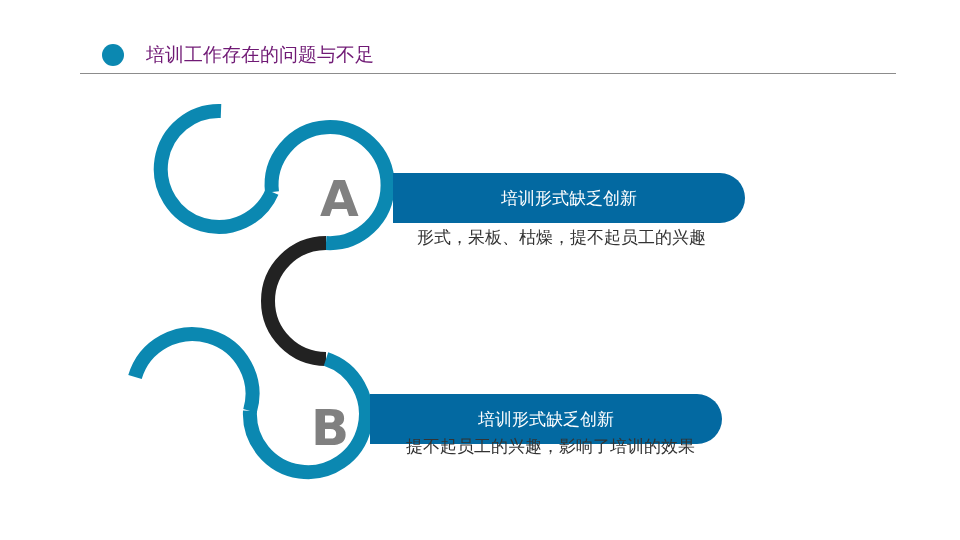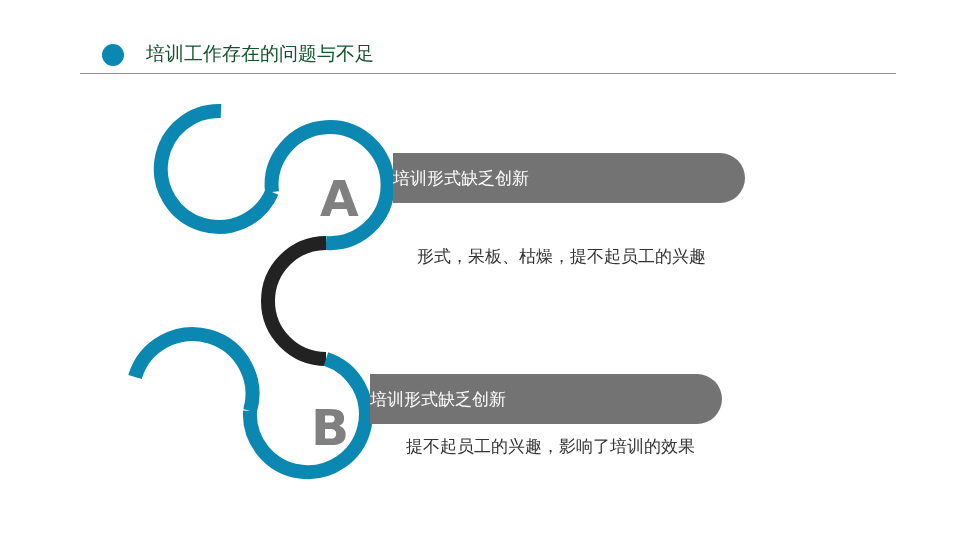--- a/index.html
+++ b/index.html
@@ -1,21 +1,21 @@
 <!DOCTYPE html>
 <html><head>
 <meta charset="utf-8">
 <style>
   html,body{margin:0;padding:0;}
   body{width:960px;height:540px;background:#ffffff;position:relative;overflow:hidden;font-family:"DejaVu Sans","Liberation Sans",sans-serif;}
   .title-dot{position:absolute;left:102px;top:44px;width:22px;height:22px;border-radius:50%;background:#0b88b1;}
-  .title{position:absolute;left:146px;top:41px;font-size:19px;color:#14532d;line-height:26px;font-family:Liberation Serif, serif;}
+  .title{position:absolute;left:146px;top:41px;font-size:19px;color:#701a75;line-height:26px;}
   .rule{position:absolute;left:80px;top:73px;width:816px;height:1px;background:#8c8c8c;}
   svg.diagram{position:absolute;left:0;top:0;}
-  .pill{position:absolute;background:#737373;color:#fff;font-size:17px;display:flex;align-items:center;border-radius:0 26px 26px 0;}
+  .pill{position:absolute;background:#0369a1;color:#fff;font-size:17px;display:flex;align-items:center;justify-content:center;border-radius:0 26px 26px 0;margin-top:20px;}
   .desc{position:absolute;font-size:17px;color:#333;white-space:nowrap;}
   .letter{position:absolute;font-family:"DejaVu Sans","Liberation Sans",sans-serif;font-weight:bold;color:#808080;font-size:50px;line-height:50px;}
 </style>
 </head>
 <body>
 
 <div class="title-dot"></div>
 <div class="title">培训工作存在的问题与不足</div>
 <div class="rule"></div>
 
@@ -29,19 +29,19 @@
 
   <path d="M326,359 A58,58 0 1,1 250,411" fill="none" stroke="#0b88b1" stroke-width="14"></path>
 
   <path d="M250,411 A58,58 0 0,0 135,377" fill="none" stroke="#0b88b1" stroke-width="14"></path>
 </svg>
 
 <div class="pill" style="left:393px;top:153px;width:352px;height:50px;">
   <span>培训形式缺乏创新</span>
 </div>
 <div class="letter" style="left:320px;top:174px;">A</div>
-<div class="desc" style="left:417px;top:226px;margin-top:19px;">形式，呆板、枯燥，提不起员工的兴趣</div>
+<div class="desc" style="left:417px;top:226px;">形式，呆板、枯燥，提不起员工的兴趣</div>
 
 <div class="pill" style="left:370px;top:374px;width:352px;height:50px;">
   <span>培训形式缺乏创新</span>
 </div>
 <div class="letter" style="left:311px;top:403px;">B</div>
 <div class="desc" style="left:406px;top:435px;">提不起员工的兴趣，影响了培训的效果</div>
 
 </body></html>

